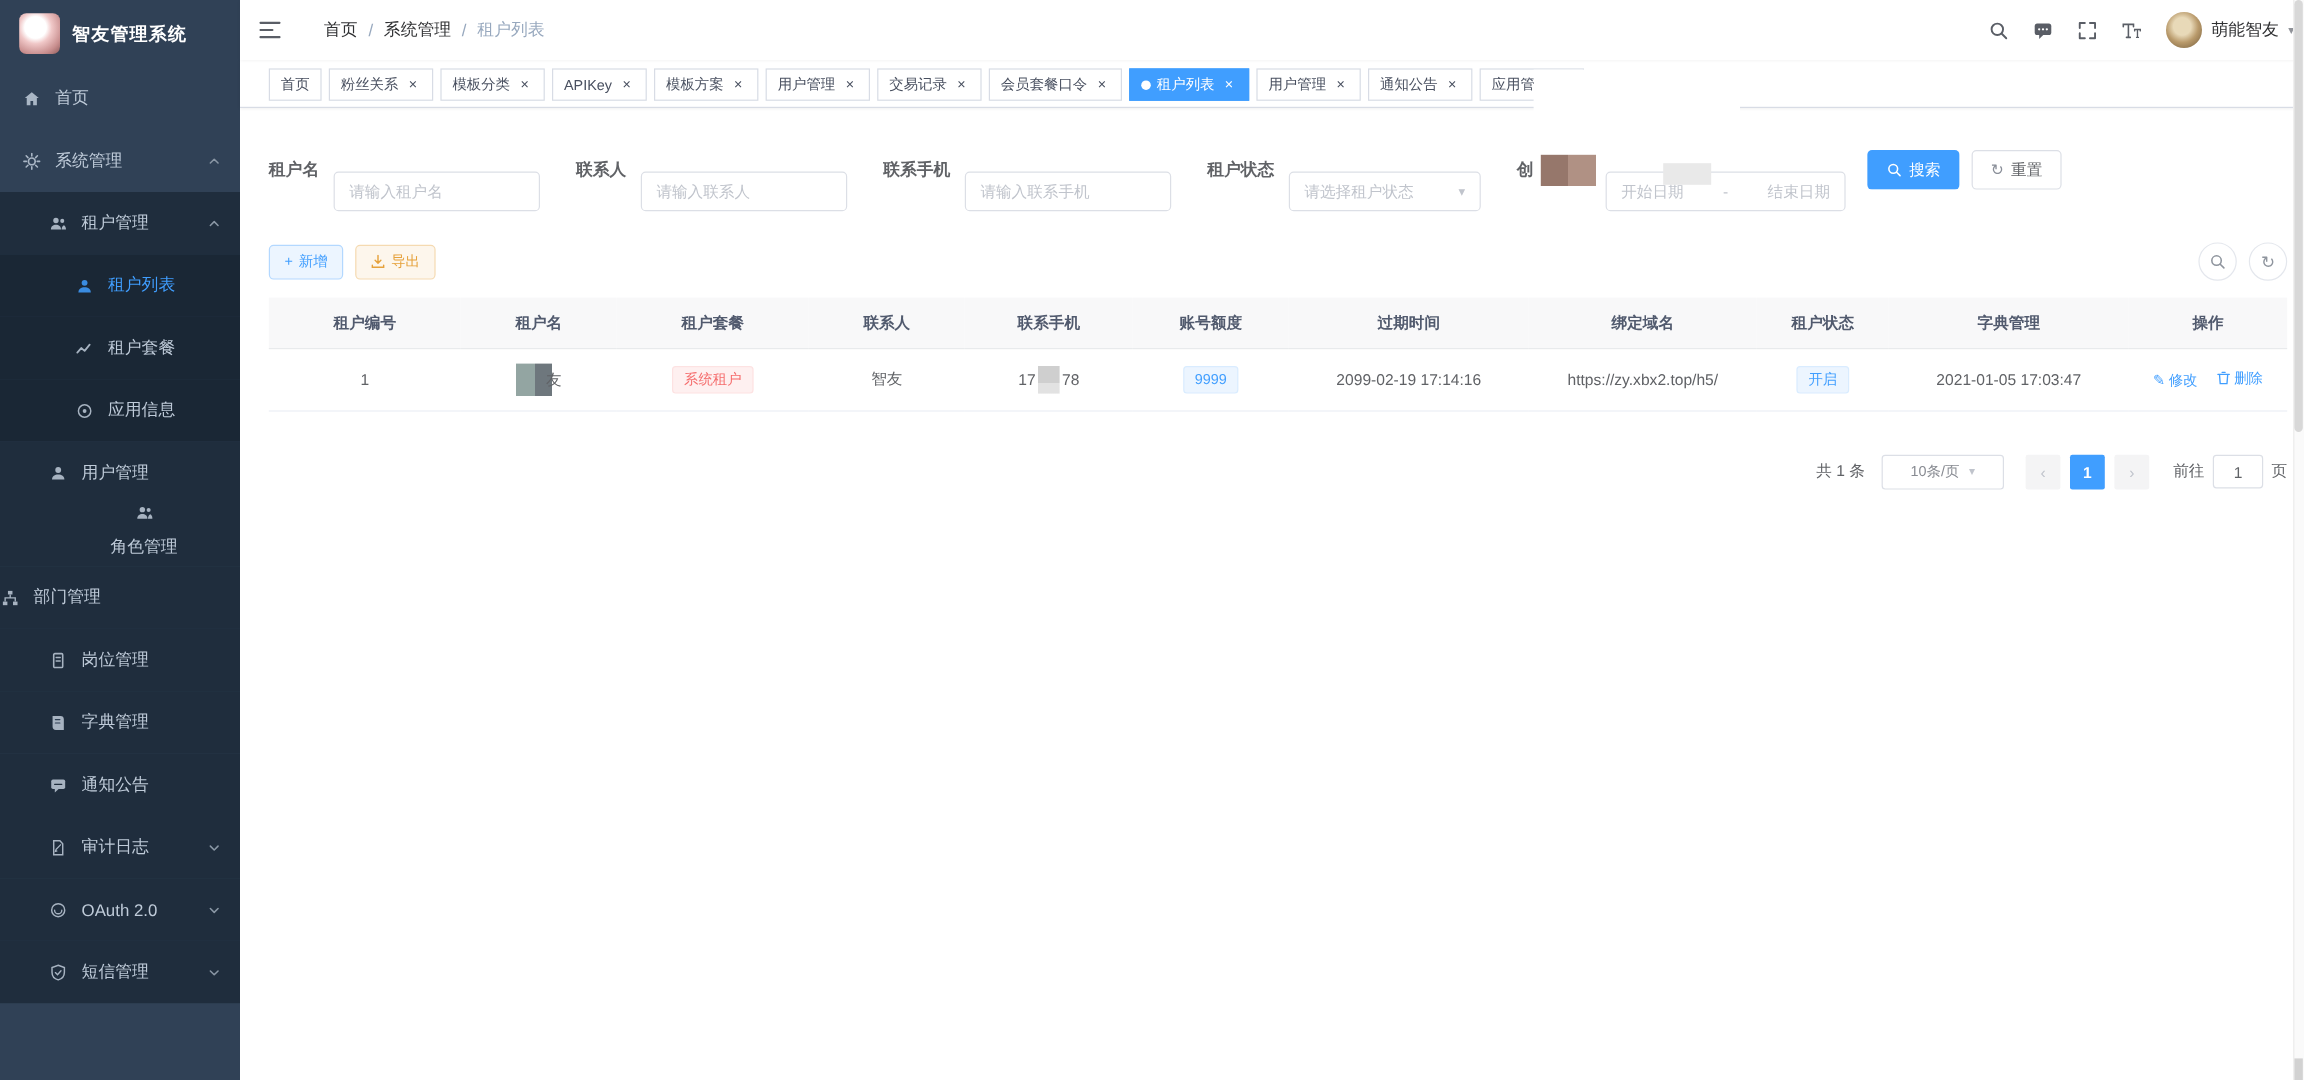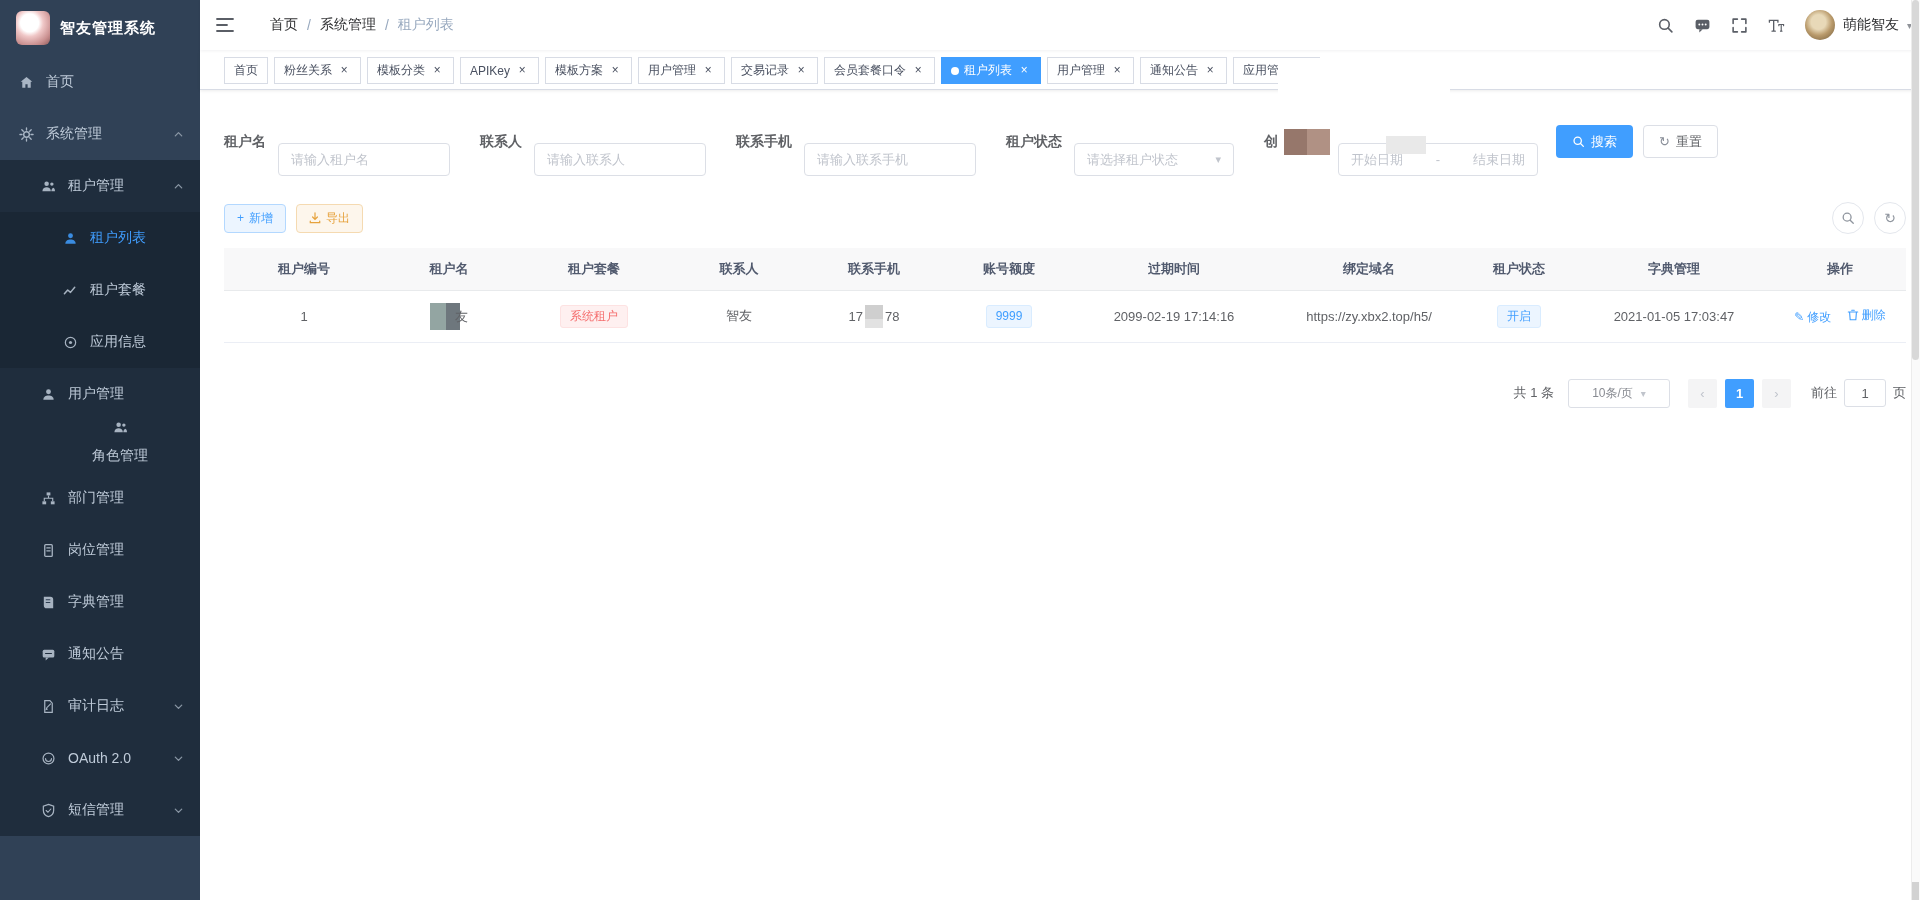--- a/index.html
+++ b/index.html
@@ -243,21 +243,21 @@
               <path d="M1.5 13c0-2.8 2-4.2 4.5-4.2S10.5 10.2 10.5 13z" fill="currentColor"></path>
               <circle cx="11.6" cy="5.4" r="1.8" fill="currentColor"></circle>
               <path d="M11 13c.1-2 .9-3.3 2.2-3.8 1.1.6 1.7 2 1.7 3.8z" fill="currentColor"></path>
             </svg>
           </span>
           <span class="mi-label">角色管理</span>
           <span class="mi-chevron"></span>
         </div>
 
 
-        <div class="menu-item sub" style="padding-left: 40px;">
+        <div class="menu-item sub" style="">
           <span class="mi-icon">
             <svg viewBox="0 0 16 16">
               <rect x="6" y="1.5" width="4" height="3.2" fill="currentColor"></rect>
               <rect x="1.5" y="11" width="4" height="3.2" fill="currentColor"></rect>
               <rect x="10.5" y="11" width="4" height="3.2" fill="currentColor"></rect>
               <path d="M8 4.7v3M3.5 11V7.7h9V11" fill="none" stroke="currentColor" stroke-width="1.2"></path>
             </svg>
           </span>
           <span class="mi-label">部门管理</span>
           <span class="mi-chevron"></span>

